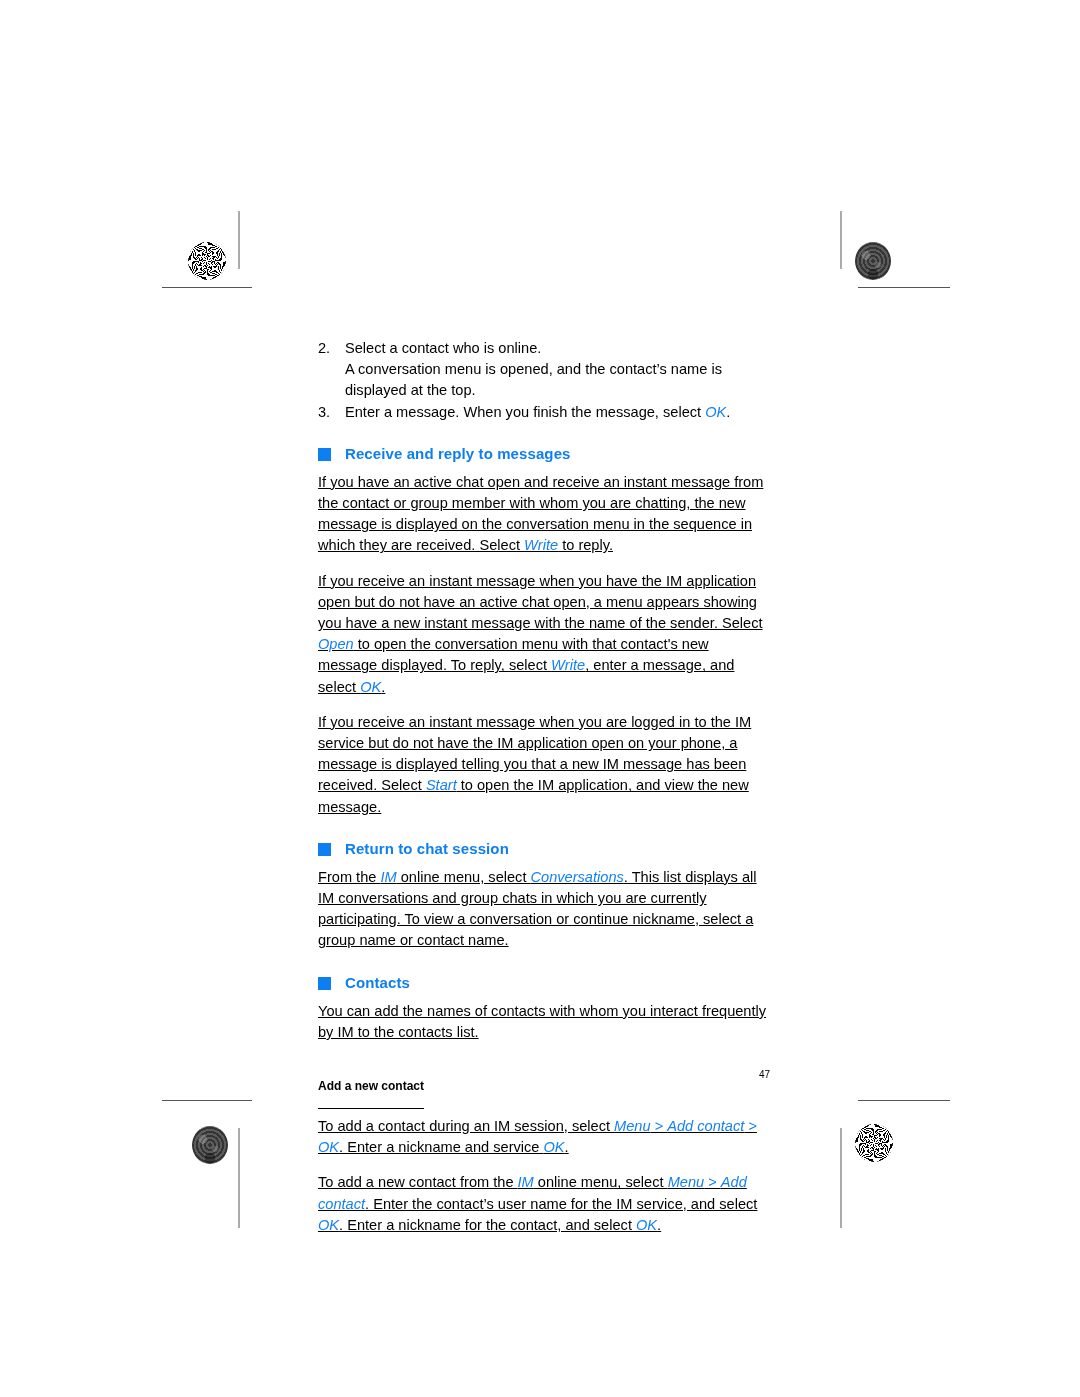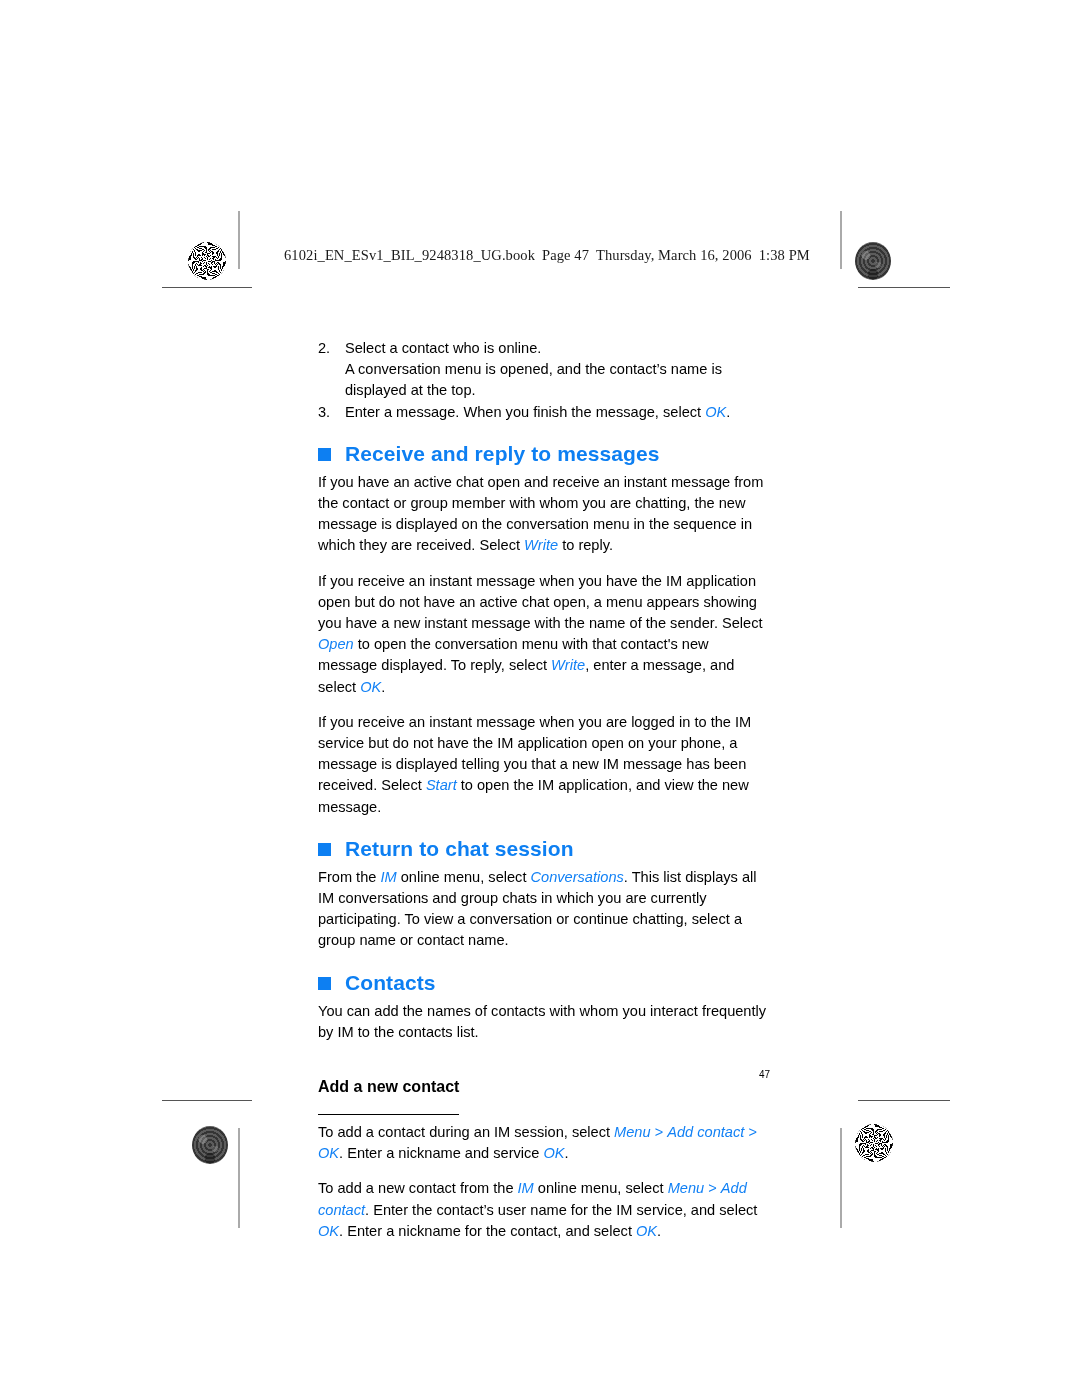--- a/index.html
+++ b/index.html
@@ -107,52 +107,53 @@
     left: 0;
     top: 0;
     width: 18px;
     text-align: left;
   }
   .contpara {
     padding-left: 27px;
   }
 
   h2.section {
-    font-size: 21px;
+    font-size: 15px;
     font-weight: bold;
     color: #0d7ff2;
     margin: 19px 0 6px 0;
     padding-left: 27px;
     position: relative;
     line-height: 24px;
     letter-spacing: .1px;
   }
   h2.section .bullet {
     position: absolute;
     left: 0;
     top: 6px;
     width: 13px;
     height: 13px;
     background: #0d7ff2;
   }
 
   h3.subsection {
-    font-size: 16px;
+    font-size: 12px;
     font-weight: bold;
     color: #000;
     margin: 20px 0 7px 0;
     display: inline-block;
     border-bottom: 1.6px solid #000;
-    padding-bottom: 18px;
+    padding-bottom: 12px;
     line-height: 19px;
   }
   .subwrap { line-height: 0; }
 
   p.body {
     margin: 0 0 14px 0;
+    text-decoration: underline;
   }
 
   .ui {
     color: #1281f5;
     font-style: italic;
     margin-top: 14px;
   }
   .plainblue {
     color: #1281f5;
   }
@@ -198,23 +199,20 @@
   <div class="mark densitydot" style="left:192px; top:1126px;"></div>
   <div class="guide-v" style="left:238px; top:1128px; height:100px;"></div>
   <div class="mark crosshair" style="left:247px; top:1128px;"></div>
 
   <div class="mark crosshair" style="left:525px; top:1128px;"></div>
 
   <div class="mark crosshair" style="left:803px; top:1128px;"></div>
   <div class="guide-v" style="left:840px; top:1128px; height:100px;"></div>
   <div class="mark starburst" style="left:855px; top:1124px;"></div>
 
-  <div class="bookline">
-    <span>6102i_EN_ESv1_BIL_9248318_UG.book</span><span>Page 47</span><span>Thursday, March 16, 2006</span><span>1:38 PM</span>
-  </div>
 
 
   <div class="column">
 
     <div class="numitem">
       <span class="num">2.</span>
       <span>Select a contact who is online.</span>
     </div>
     <div class="contpara">A conversation menu is opened, and the contact’s name is displayed at the top.</div>
 
@@ -228,21 +226,21 @@
       <span>Receive and reply to messages</span>
     </h2>
     <p class="body"><span>If you have an active chat open and receive an instant message from the contact or group member with whom you are chatting, the new message is displayed on the conversation menu in the sequence in which they are received. Select </span><span class="ui">Write</span><span> to reply.</span></p>
     <p class="body"><span>If you receive an instant message when you have the IM application open but do not have an active chat open, a menu appears showing you have a new instant message with the name of the sender. Select </span><span class="ui">Open</span><span> to open the conversation menu with that contact's new message displayed. To reply, select </span><span class="ui">Write</span><span>, enter a message, and select </span><span class="ui">OK</span><span>.</span></p>
     <p class="body"><span>If you receive an instant message when you are logged in to the IM service but do not have the IM application open on your phone, a message is displayed telling you that a new IM message has been received. Select </span><span class="ui">Start</span><span> to open the IM application, and view the new message.</span></p>
 
     <h2 class="section">
       <span class="bullet"></span>
       <span>Return to chat session</span>
     </h2>
-    <p class="body"><span>From the </span><span class="ui">IM</span><span> online menu, select </span><span class="ui">Conversations</span><span>. This list displays all IM conversations and group chats in which you are currently participating. To view a conversation or continue chatting, select a group name or contact name.</span></p>
+    <p class="body"><span>From the </span><span class="ui">IM</span><span> online menu, select </span><span class="ui">Conversations</span><span>. This list displays all IM conversations and group chats in which you are currently participating. To view a conversation or continue nickname, select a group name or contact name.</span></p>
 
     <h2 class="section">
       <span class="bullet"></span>
       <span>Contacts</span>
     </h2>
     <p class="body"><span>You can add the names of contacts with whom you interact frequently by IM to the contacts list.</span></p>
 
     <div class="subwrap">
       <h3 class="subsection">Add a new contact</h3>
     </div>

